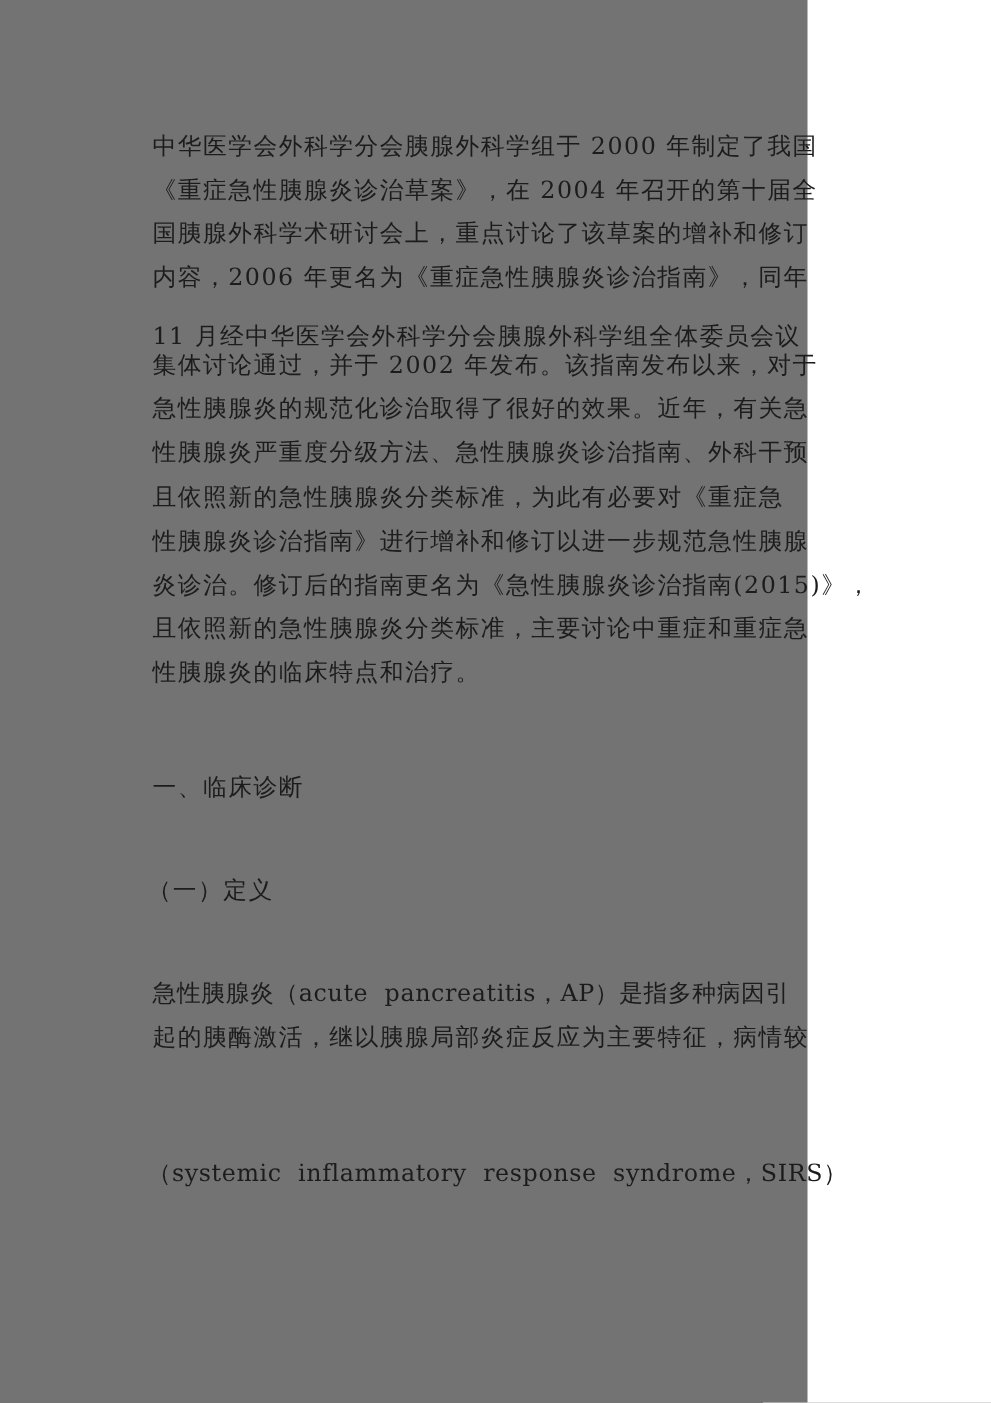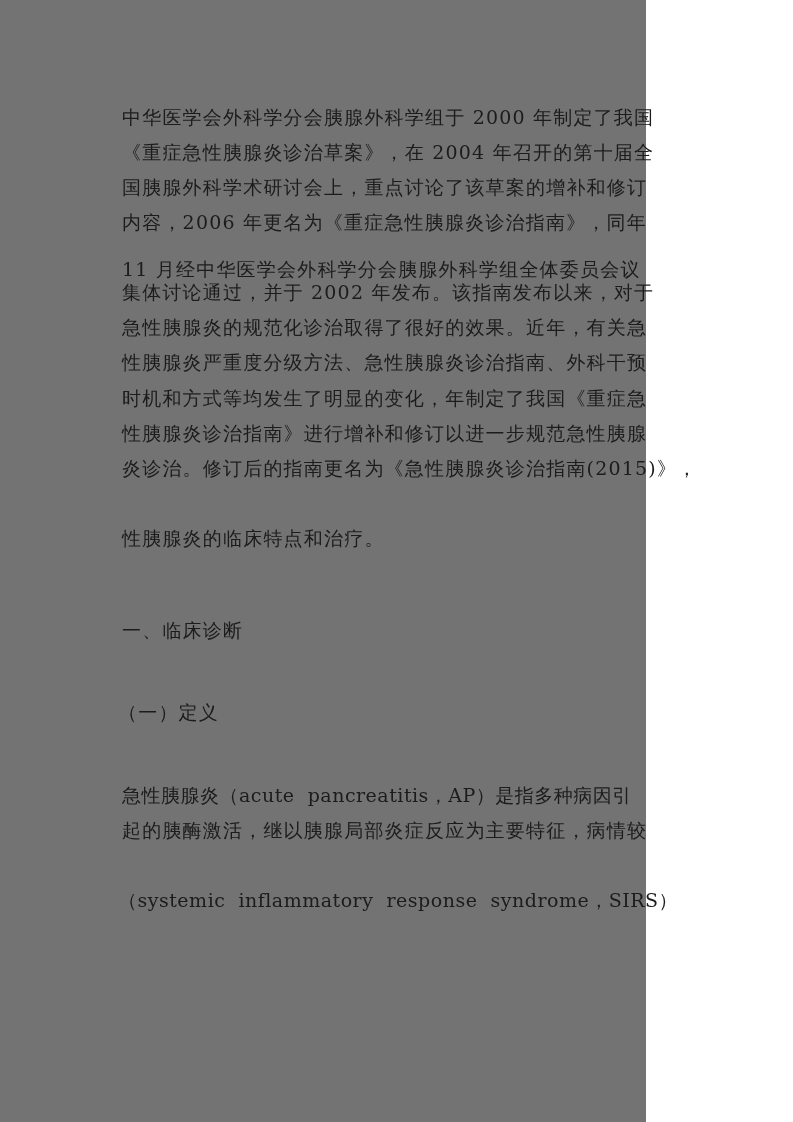--- a/index.html
+++ b/index.html
@@ -42,26 +42,27 @@
 <div class="page">
 
   <div class="line" style="top:105px;">中华医学会外科学分会胰腺外科学组于 2000 年制定了我国</div>
   <div class="line" style="top:140px;">《重症急性胰腺炎诊治草案》，在 2004 年召开的第十届全</div>
   <div class="line" style="top:175px;">国胰腺外科学术研讨会上，重点讨论了该草案的增补和修订</div>
   <div class="line" style="top:210px;">内容，2006 年更名为《重症急性胰腺炎诊治指南》，同年</div>
   <div class="line" style="top:245px;margin-top:12px;">11 月经中华医学会外科学分会胰腺外科学组全体委员会议</div>
   <div class="line" style="top:280px;">集体讨论通过，并于 2002 年发布。该指南发布以来，对于</div>
   <div class="line" style="top:315px;">急性胰腺炎的规范化诊治取得了很好的效果。近年，有关急</div>
   <div class="line" style="top:350px;">性胰腺炎严重度分级方法、急性胰腺炎诊治指南、外科干预</div>
-  <div class="line" style="top:386px;">时机和方式等均发生了明显的变化，年制定了我国《重症急</div>
+  <div class="line" style="top:386px;">且依照新的急性胰腺炎分类标准，为此有必要对《重症急</div>
   <div class="line" style="top:421px;">性胰腺炎诊治指南》进行增补和修订以进一步规范急性胰腺</div>
   <div class="line" style="top:456px;">炎诊治。修订后的指南更名为《急性胰腺炎诊治指南(2015)》，</div>
+  <div class="line" style="top:491px;">且依照新的急性胰腺炎分类标准，主要讨论中重症和重症急</div>
   <div class="line" style="top:526px;">性胰腺炎的临床特点和治疗。</div>
 
   <div class="line" style="top:618px;">一、临床诊断</div>
 
   <div class="line" style="top:700px; left:118px;">（一）定义</div>
 
   <div class="line" style="top:818px;">起的胰酶激活，继以胰腺局部炎症反应为主要特征，病情较</div>
   <div class="line latin" style="top:783px;">急性胰腺炎（acute  pancreatitis，AP）是指多种病因引</div>
-  <div class="line latin" style="top:888px; left:118px;">（systemic  inflammatory  response  syndrome，SIRS）</div>
+  <div class="line latin" style="top:927px; left:118px;">（systemic  inflammatory  response  syndrome，SIRS）</div>
 
 </div>
 
 </body></html>

